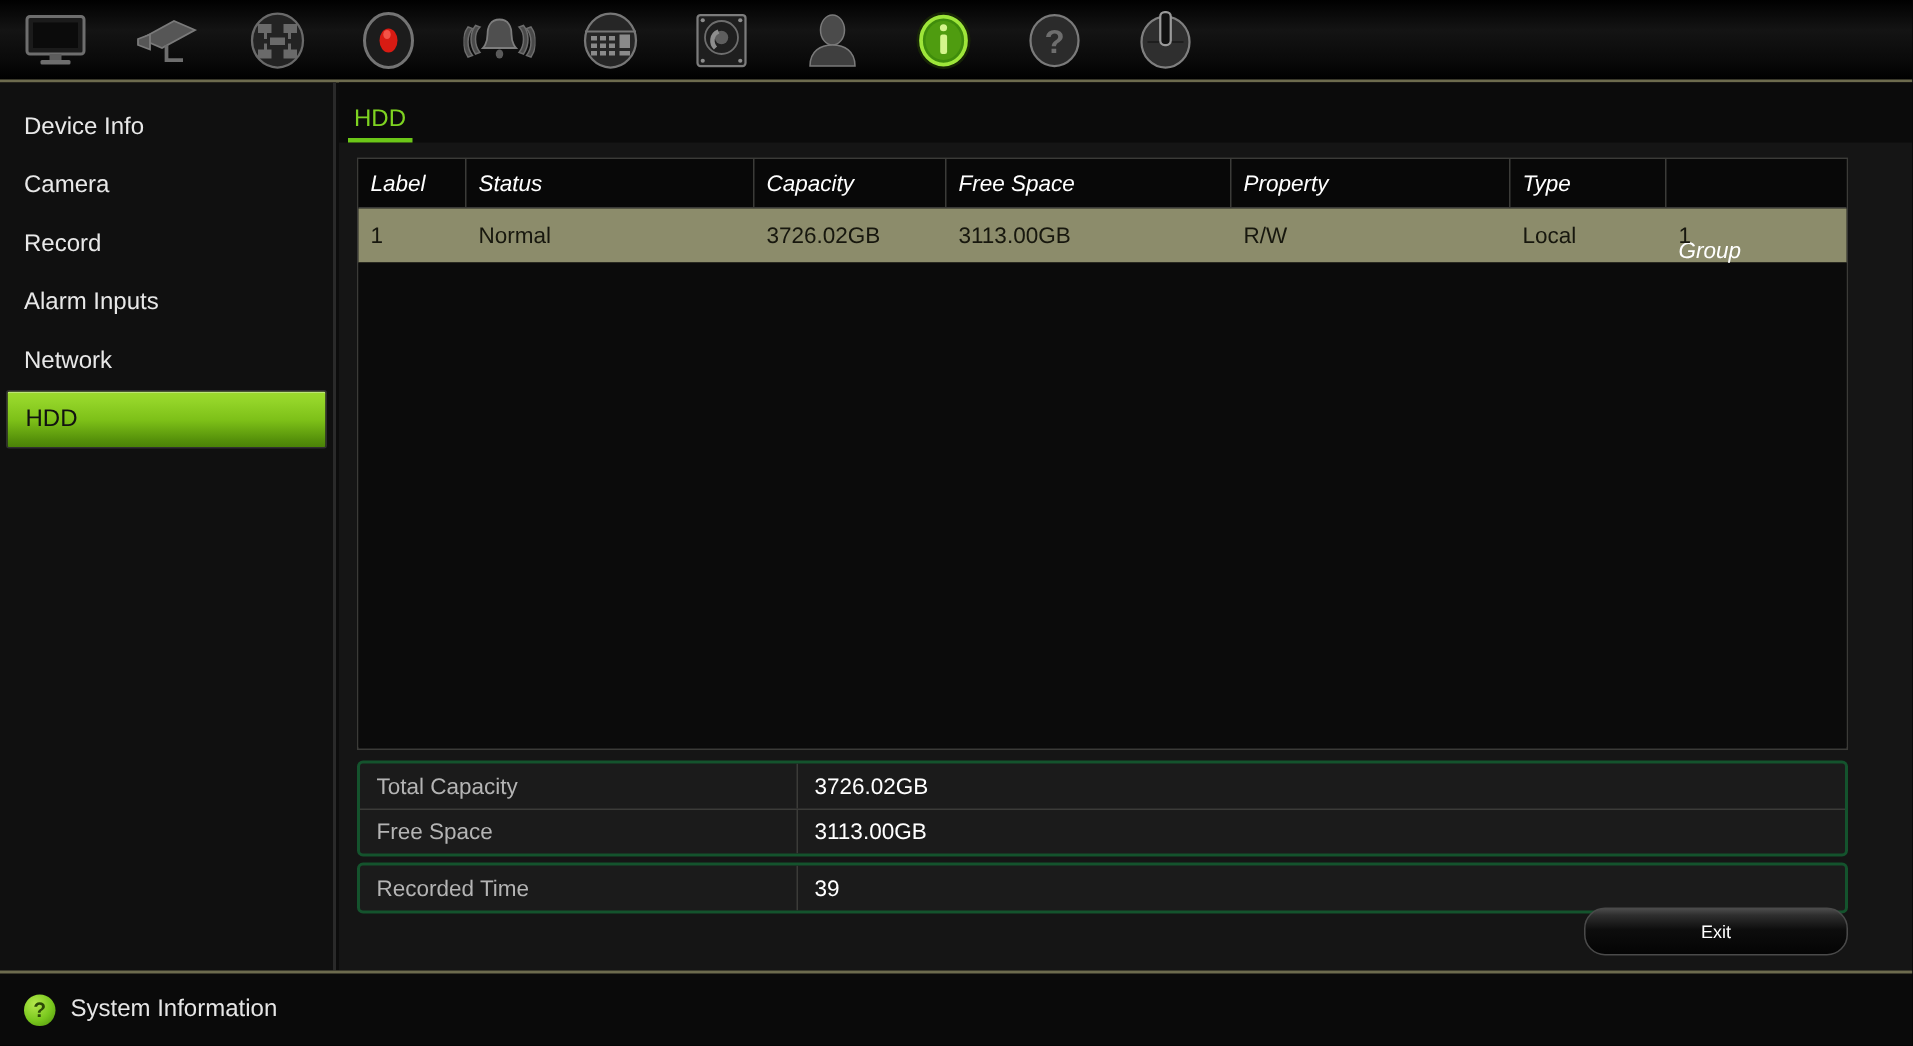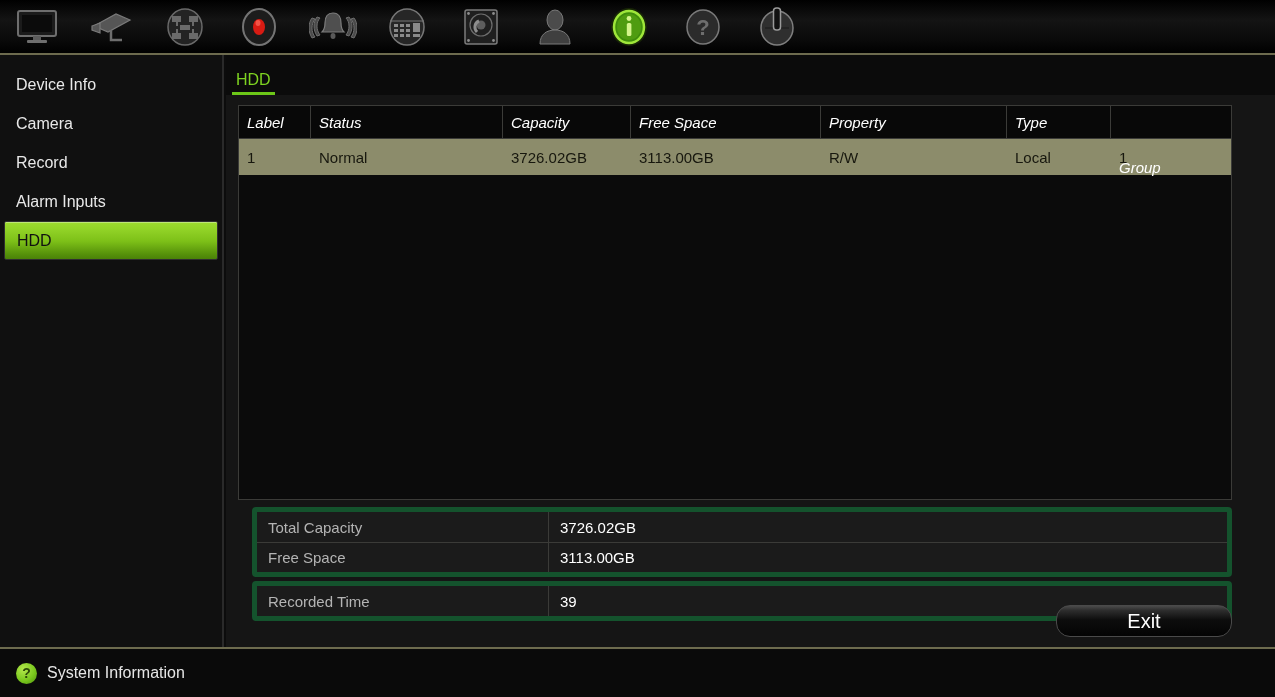--- a/index.html
+++ b/index.html
@@ -146,25 +146,24 @@
     height: 323px;
   }
 
   
   #summary {
     position: absolute;
     left: 12px; top: 452px;
     width: 994px;
   }
   .sum-group {
-    border: 5px solid #14532d;
+    border: 2px solid #14532d;
     border-radius: 4px;
     background: #1b1b1b;
     overflow: hidden;
-    margin-left: 14px;
   }
   .sum-row {
     display: flex;
     height: 30px;
     align-items: stretch;
   }
   .sum-row + .sum-row { border-top: 1px solid #3b3b38; }
   .sum-label {
     width: 292px;
     display: flex;
@@ -192,21 +191,21 @@
     display: flex;
     justify-content: flex-end;
     align-items: center;
   }
   #exit-button {
     width: 176px; height: 32px;
     background: linear-gradient(180deg, #4a4a4a 0%, #2e2e2e 14%, #0d0d0d 46%, #040404 100%);
     border: 1px solid #4a4a4a;
     border-radius: 14px;
     color: #fff;
-    font-size: 20px;
+    font-size: 12px;
     font-family: "Liberation Sans", sans-serif;
     cursor: pointer;
     display: flex;
     align-items: center;
     justify-content: center;
   }
 
   
   #statusbar {
     position: absolute;
@@ -372,20 +371,23 @@
       </div>
     <div class="side-item">
         <span>Camera</span>
       </div>
     <div class="side-item">
         <span>Record</span>
       </div>
     <div class="side-item">
         <span>Alarm Inputs</span>
       </div>
+    <div class="side-item">
+        <span>Network</span>
+      </div>
     <div class="side-item selected">
         <span>HDD</span>
       </div>
   </div>
 
   <div id="main">
 
     <div id="tabstrip">
       <div class="tab active">
         <span>HDD</span>

